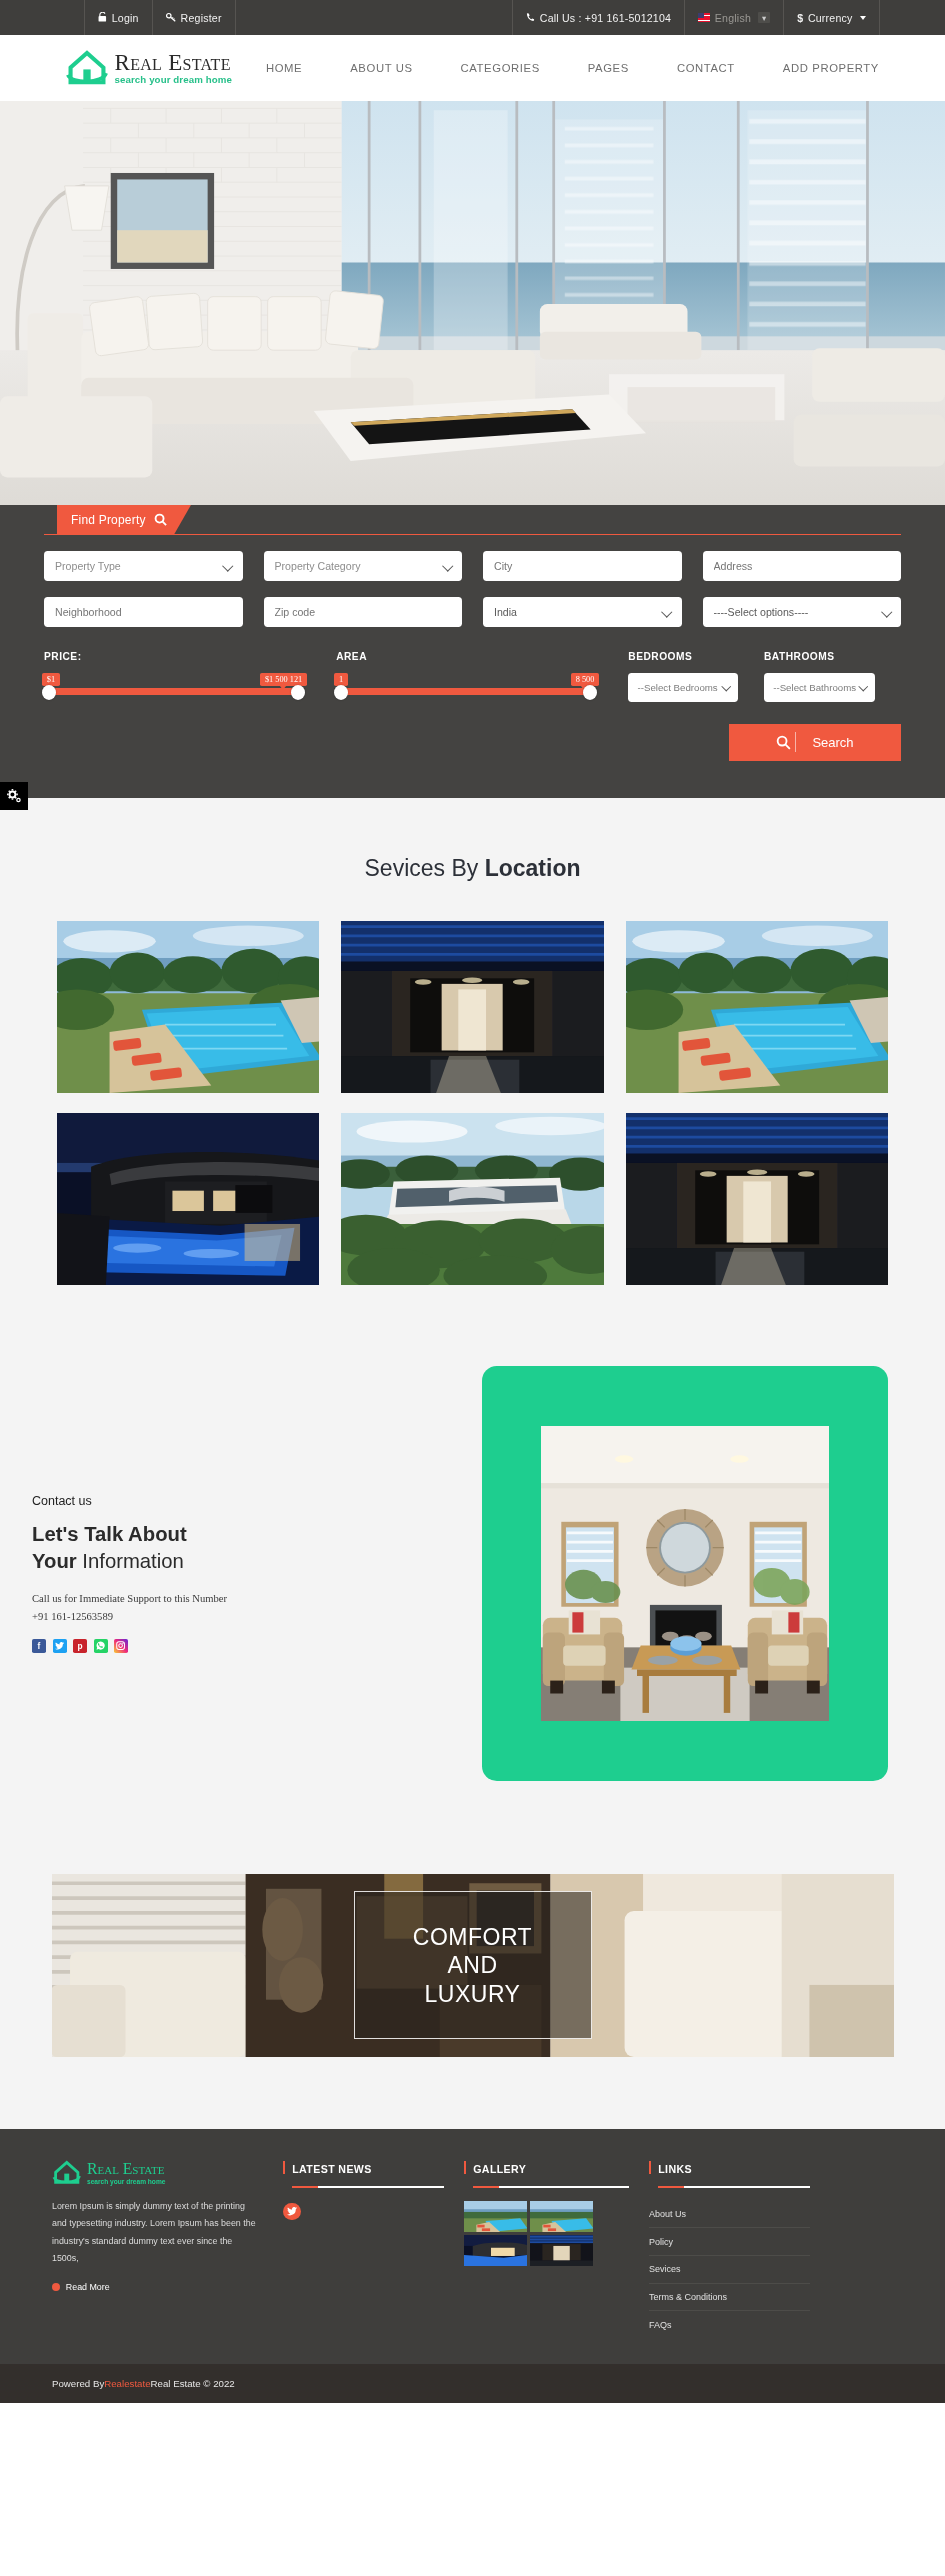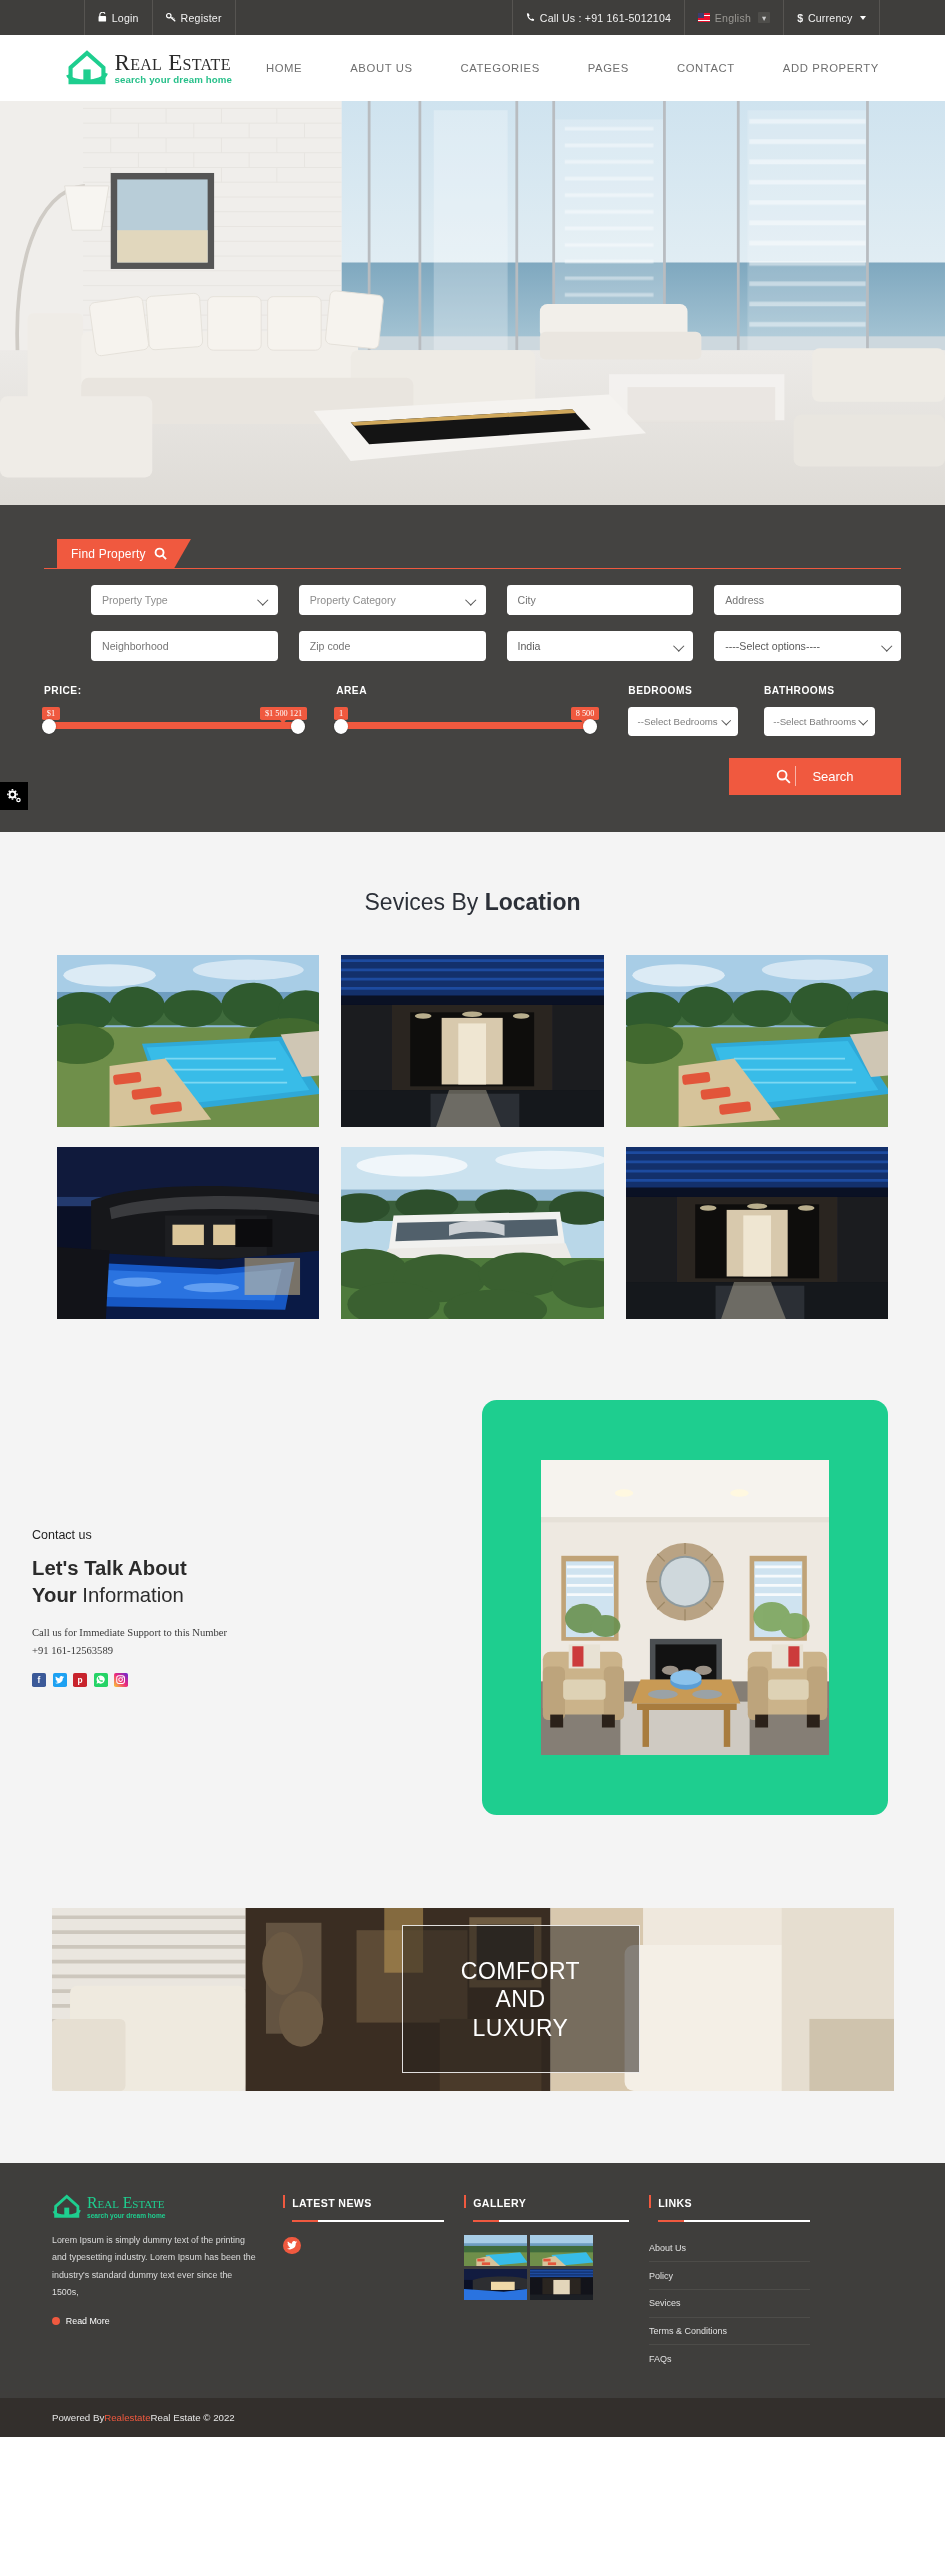--- a/index.html
+++ b/index.html
@@ -107,21 +107,21 @@
     width: 945px;
     position: relative;
     overflow: hidden;
     background: linear-gradient(180deg,#f3f2f0 0%,#e9e7e4 100%);
   }
   .hero-img { position: absolute; inset: 0; }
 
   
   .searchwrap {
     background: #444341;
-    padding: 34px 0 37px 0;
+    padding: 0 0 37px 0;
     position: relative;
   }
   .container { width: 857px; margin: 0 auto; }
   .findbar {
     position: relative;
     height: 29.5px;
     margin-bottom: 5.5px;
     border-bottom: 0.9px solid #f0593f;
   }
   .findtab {
@@ -131,21 +131,21 @@
     color: #fff;
     font-size: 12px;
     display: flex;
     align-items: center;
     gap: 8.3px;
     padding: 0 24px 0 14px;
     clip-path: polygon(0 0, 100% 0, calc(100% - 16.6px) 100%, 0 100%);
   }
   .findtab span { letter-spacing: 0.2px; }
 
-  .row { display: flex; gap: 21px; margin-top: 16.6px; margin-left: 47px; }
+  .row { display: flex; gap: 21px; margin-top: 16.6px; }
   .fld {
     flex: 1;
     height: 29.5px;
     background: #fff;
     border-radius: 3.7px;
     border: none;
     font-size: 10.6px;
     color: #8b8b8b;
     padding: 0 11px;
     font-family: "Liberation Sans", sans-serif;
@@ -332,21 +332,20 @@
     width: 238px; height: 148px;
     background: rgba(40,35,30,.55);
     border: 0.9px solid rgba(255,255,255,.85);
     display: flex; flex-direction: column;
     align-items: center; justify-content: center;
     color: #fff;
     font-size: 23px;
     line-height: 1.22;
     letter-spacing: 0.5px;
     text-align: center;
-    margin-left: 48px;
   }
 
   
   .footer {
     background: #3f3e3c;
     padding: 31px 52px 26px 52px;
     display: flex;
     color: #e2e2e2;
   }
   .fcol-about { width: 231px; padding-right: 24px; }

